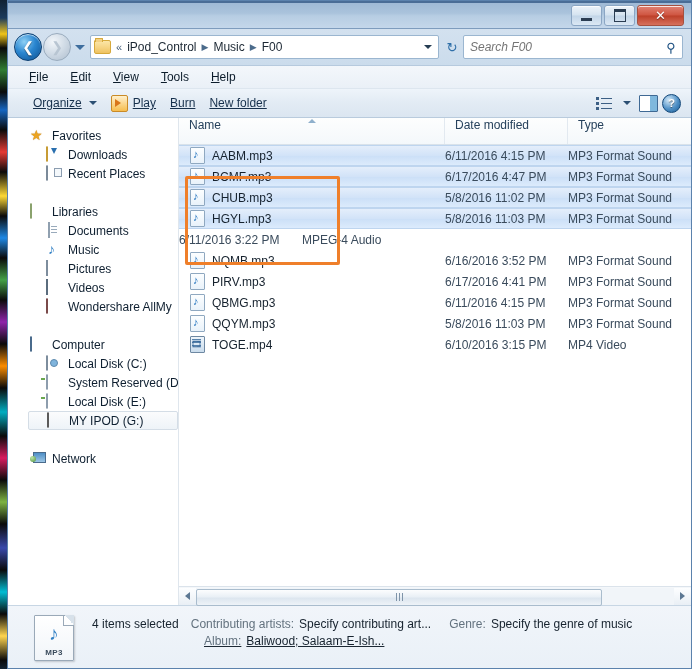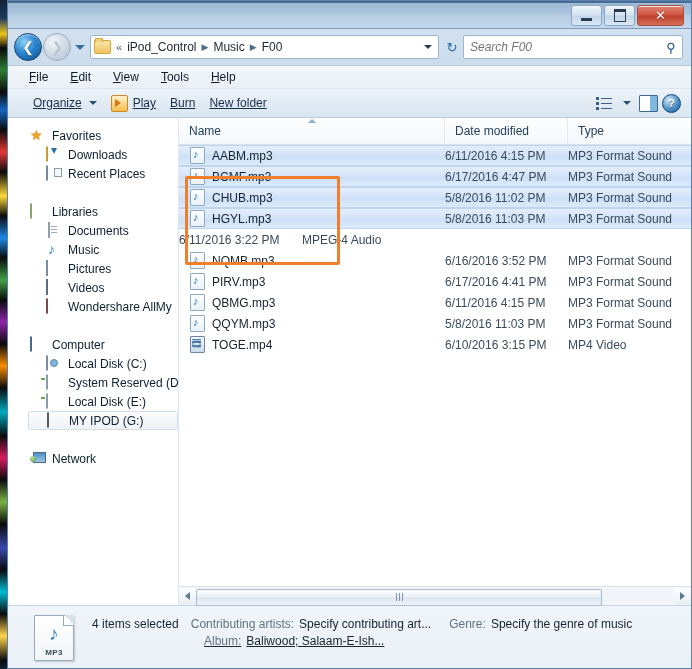--- a/index.html
+++ b/index.html
@@ -225,21 +225,21 @@
     background:radial-gradient(circle at 35% 30%,#bfe6a8,#4d8f3c);}
 
   
   #listpane{flex:1;display:flex;flex-direction:column;background:#fff;position:relative;min-width:0;}
   #colhead{
     height:26px;display:flex;align-items:stretch;
     background:linear-gradient(to bottom,#fdfefe 0%,#f4f8fb 100%);
     border-bottom:1px solid #d9e2ea;flex:none;
   }
   .colcell{
-    display:flex;align-items:center;font-size:12px;color:#26415c;
+    display:flex;font-size:12px;color:#26415c;
     padding-left:10px;border-right:1px solid #e2e9f0;cursor:pointer;position:relative;
     box-sizing:border-box;
   }
   .col-name{width:266px;}
   .col-date{width:123px;}
   .col-type{flex:1;border-right:none;}
   .sortmark{
     position:absolute;left:50%;top:1px;margin-left:-4px;
     border-left:4px solid transparent;border-right:4px solid transparent;
     border-bottom:4px solid #8fb0cc;

